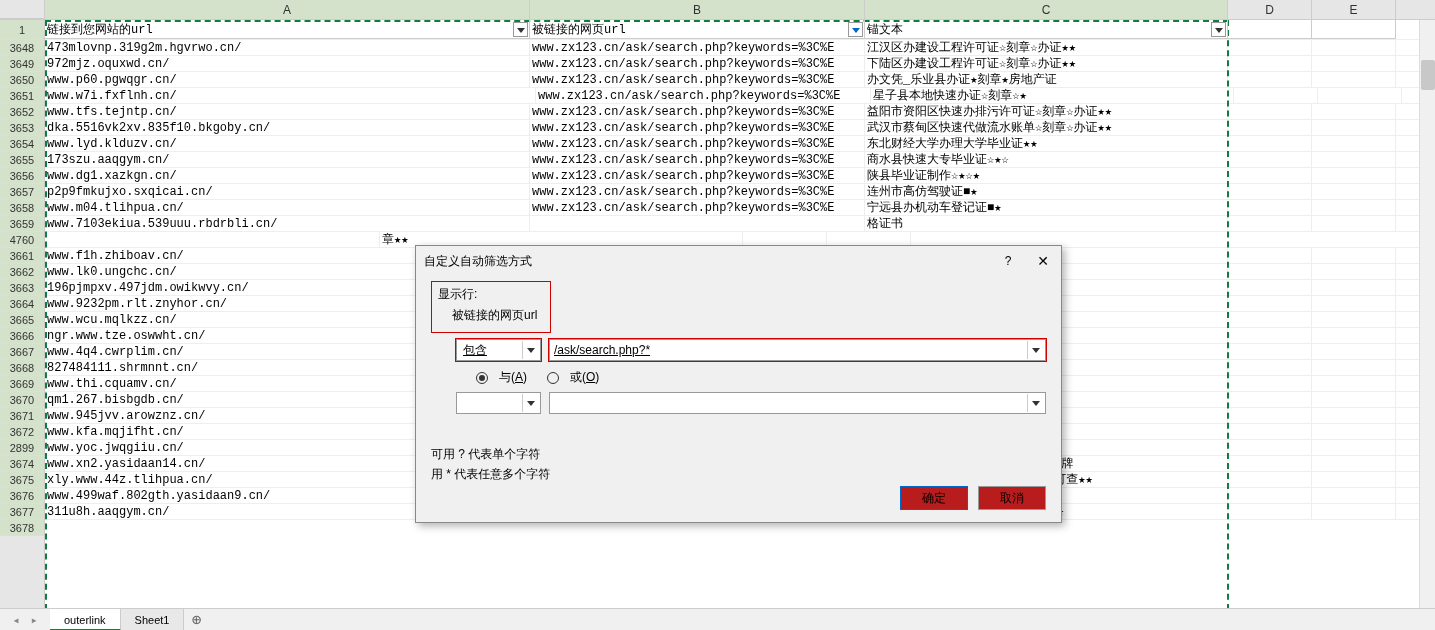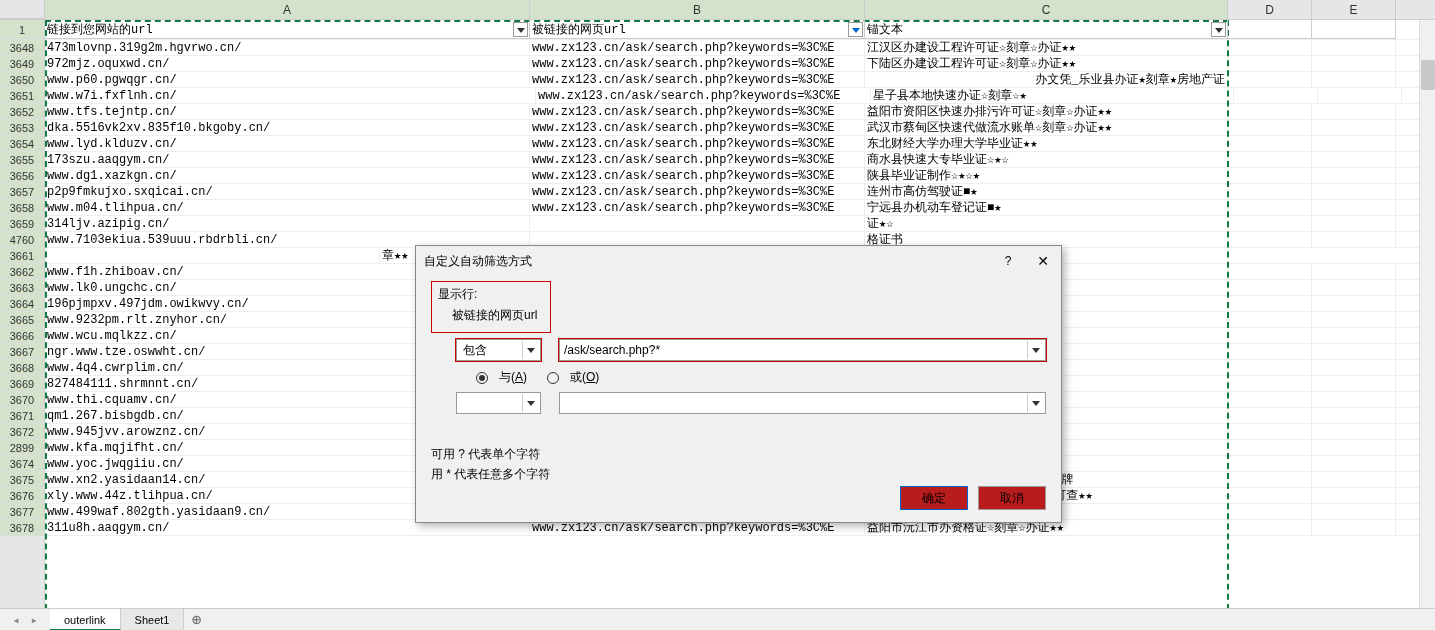--- a/index.html
+++ b/index.html
@@ -22,21 +22,21 @@
 .filterbtn { position: absolute; right: 1px; top: 2px; width: 15px; height: 15px; background: #fff; border: 1px solid #999; }
 .filterbtn::after { content: ""; position: absolute; left: 3px; top: 5px; border-left: 4px solid transparent; border-right: 4px solid transparent; border-top: 5px solid #333; }
 .filterbtn.active::after { border-top-color: #0066cc; }
 .selection-border { position: absolute; border: 2px dashed #107c41; pointer-events: none; }
 .dialog { position: absolute; left: 415px; top: 245px; width: 647px; height: 278px; background: #f0f0f0; border: 1px solid #888; box-shadow: 3px 3px 8px rgba(0,0,0,0.3); font-family: "Microsoft YaHei", sans-serif; font-size: 12px; }
 .dlg-title { height: 30px; line-height: 30px; padding: 0 8px; display: flex; justify-content: space-between; align-items: center; }
 .dlg-close { width: 20px; text-align: center; cursor: pointer; font-size: 14px; }
 .dlg-help { width: 20px; text-align: center; margin-right: 15px; }
 .dlg-body { padding: 5px 15px; }
 .showrow { border: 1px solid #c00; padding: 4px 6px 8px 6px; width: 120px; }
-.criteria-row { display: flex; align-items: flex-end; margin-top: 6px; gap: 18px; padding-left: 25px; }
+.criteria-row { display: flex; align-items: flex-end; margin-top: 6px; gap: 8px; padding-left: 25px; text-decoration: underline; }
 .combo { width: 85px; height: 22px; border: 1px solid #999; background: #fff; display: flex; align-items: center; justify-content: space-between; padding: 0 2px 0 6px; }
 .combo.marked { outline: 1px solid #c00; }
 .combo-arrow { width: 16px; height: 18px; border-left: 1px solid #ccc; position: relative; }
 .combo-arrow::after { content: ""; position: absolute; left: 4px; top: 7px; border-left: 4px solid transparent; border-right: 4px solid transparent; border-top: 5px solid #333; }
 .textcombo { flex: 1; height: 22px; border: 1px solid #999; background: #fff; display: flex; align-items: center; padding-left: 4px; position: relative; }
 .textcombo.marked { outline: 1px solid #c00; }
 .textcombo .combo-arrow { position: absolute; right: 2px; }
 .radios { display: flex; gap: 20px; padding-left: 45px; margin-top: 8px; }
 .radio { display: flex; align-items: center; gap: 11px; }
 .radio-dot { width: 12px; height: 12px; border: 1px solid #333; border-radius: 50%; position: relative; }
@@ -124,21 +124,21 @@
           <div class="row">
             <div class="cell" style="width: 485px;">972mjz.oquxwd.cn/</div>
             <div class="cell" style="width: 335px;">www.zx123.cn/ask/search.php?keywords=%3C%E</div>
             <div class="cell" style="width: 363px;">下陆区办建设工程许可证☆刻章☆办证★★</div>
             <div class="cell" style="width: 84px;"></div>
             <div class="cell" style="width: 84px;"></div>
           </div>
           <div class="row">
             <div class="cell" style="width: 485px;">www.p60.pgwqgr.cn/</div>
             <div class="cell" style="width: 335px;">www.zx123.cn/ask/search.php?keywords=%3C%E</div>
-            <div class="cell" style="width: 363px; text-align: right;">办文凭_乐业县办证★刻章★房地产证</div>
+            <div class="cell" style="width: 363px;">办文凭_乐业县办证★刻章★房地产证</div>
             <div class="cell" style="width: 84px;"></div>
             <div class="cell" style="width: 84px;"></div>
           </div>
           <div class="row">
             <div class="cell" style="width: 491px;">www.w7i.fxflnh.cn/</div>
             <div class="cell" style="width: 335px;">www.zx123.cn/ask/search.php?keywords=%3C%E</div>
             <div class="cell" style="width: 363px;">星子县本地快速办证☆刻章☆★</div>
             <div class="cell" style="width: 84px;"></div>
             <div class="cell" style="width: 84px;"></div>
           </div>
@@ -181,27 +181,20 @@
             <div class="cell" style="width: 485px;">p2p9fmkujxo.sxqicai.cn/</div>
             <div class="cell" style="width: 335px;">www.zx123.cn/ask/search.php?keywords=%3C%E</div>
             <div class="cell" style="width: 363px;">连州市高仿驾驶证■★</div>
             <div class="cell" style="width: 84px;"></div>
             <div class="cell" style="width: 84px;"></div>
           </div>
           <div class="row">
             <div class="cell" style="width: 485px;">www.m04.tlihpua.cn/</div>
             <div class="cell" style="width: 335px;">www.zx123.cn/ask/search.php?keywords=%3C%E</div>
             <div class="cell" style="width: 363px;">宁远县办机动车登记证■★</div>
-            <div class="cell" style="width: 84px;"></div>
-            <div class="cell" style="width: 84px;"></div>
-          </div>
-          <div class="row">
-            <div class="cell" style="width: 485px;">314ljv.azipig.cn/</div>
-            <div class="cell" style="width: 335px;"></div>
-            <div class="cell" style="width: 363px;">证★☆</div>
             <div class="cell" style="width: 84px;"></div>
             <div class="cell" style="width: 84px;"></div>
           </div>
           <div class="row">
             <div class="cell" style="width: 485px;">www.7103ekiua.539uuu.rbdrbli.cn/</div>
             <div class="cell" style="width: 335px;"></div>
             <div class="cell" style="width: 363px;">格证书</div>
             <div class="cell" style="width: 84px;"></div>
             <div class="cell" style="width: 84px;"></div>
           </div>

